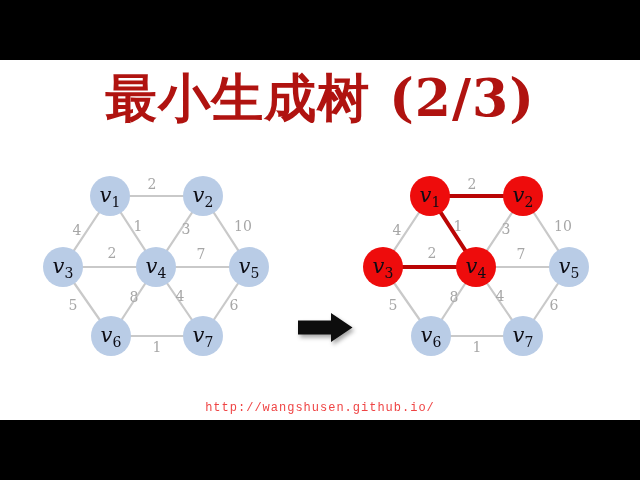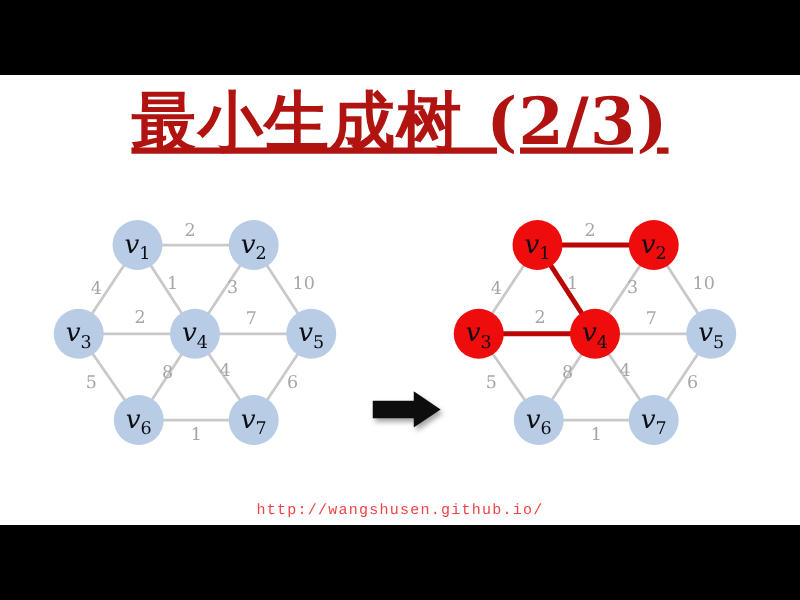--- a/index.html
+++ b/index.html
@@ -4,21 +4,21 @@
 <style>
   html,body{margin:0;padding:0;background:#000;}
   .stage{position:relative;width:640px;height:480px;background:#000;overflow:hidden;
          font-family:"Liberation Sans",sans-serif;}
   .letterbox{position:absolute;left:0;width:640px;background:#000;}
   .letterbox.top{top:0;height:60px;}
   .letterbox.bottom{top:420px;height:60px;}
   .slide{position:absolute;left:0;top:60px;width:640px;height:360px;background:#ffffff;}
   .title{position:absolute;left:0;top:8px;width:640px;margin:0;text-align:center;
          font-family:"DejaVu Serif","Liberation Serif",serif;font-weight:bold;
-         font-size:52px;line-height:60px;letter-spacing:1px;text-decoration:underline;}
+         font-size:52px;line-height:60px;letter-spacing:1px;}
   .graphs-svg{position:absolute;left:0;top:0;width:640px;height:360px;}
   .weight{font-family:"DejaVu Serif","Liberation Serif",serif;font-size:14px;text-anchor:middle;}
   .nodelabel{font-family:"DejaVu Serif","Liberation Serif",serif;font-style:italic;
              font-size:21px;text-anchor:middle;}
   .nodelabel .sub{font-style:normal;font-size:14px;}
   .arrow-wrap{position:absolute;left:298px;top:253px;width:55px;height:29px;}
   .arrow-wrap svg{display:block;filter:drop-shadow(2px 3px 2px rgba(0,0,0,0.35));}
   .footer{position:absolute;left:0;top:341px;width:640px;text-align:center;
           font-family:"Liberation Mono","DejaVu Sans Mono",monospace;
           font-size:12px;letter-spacing:1px;}

